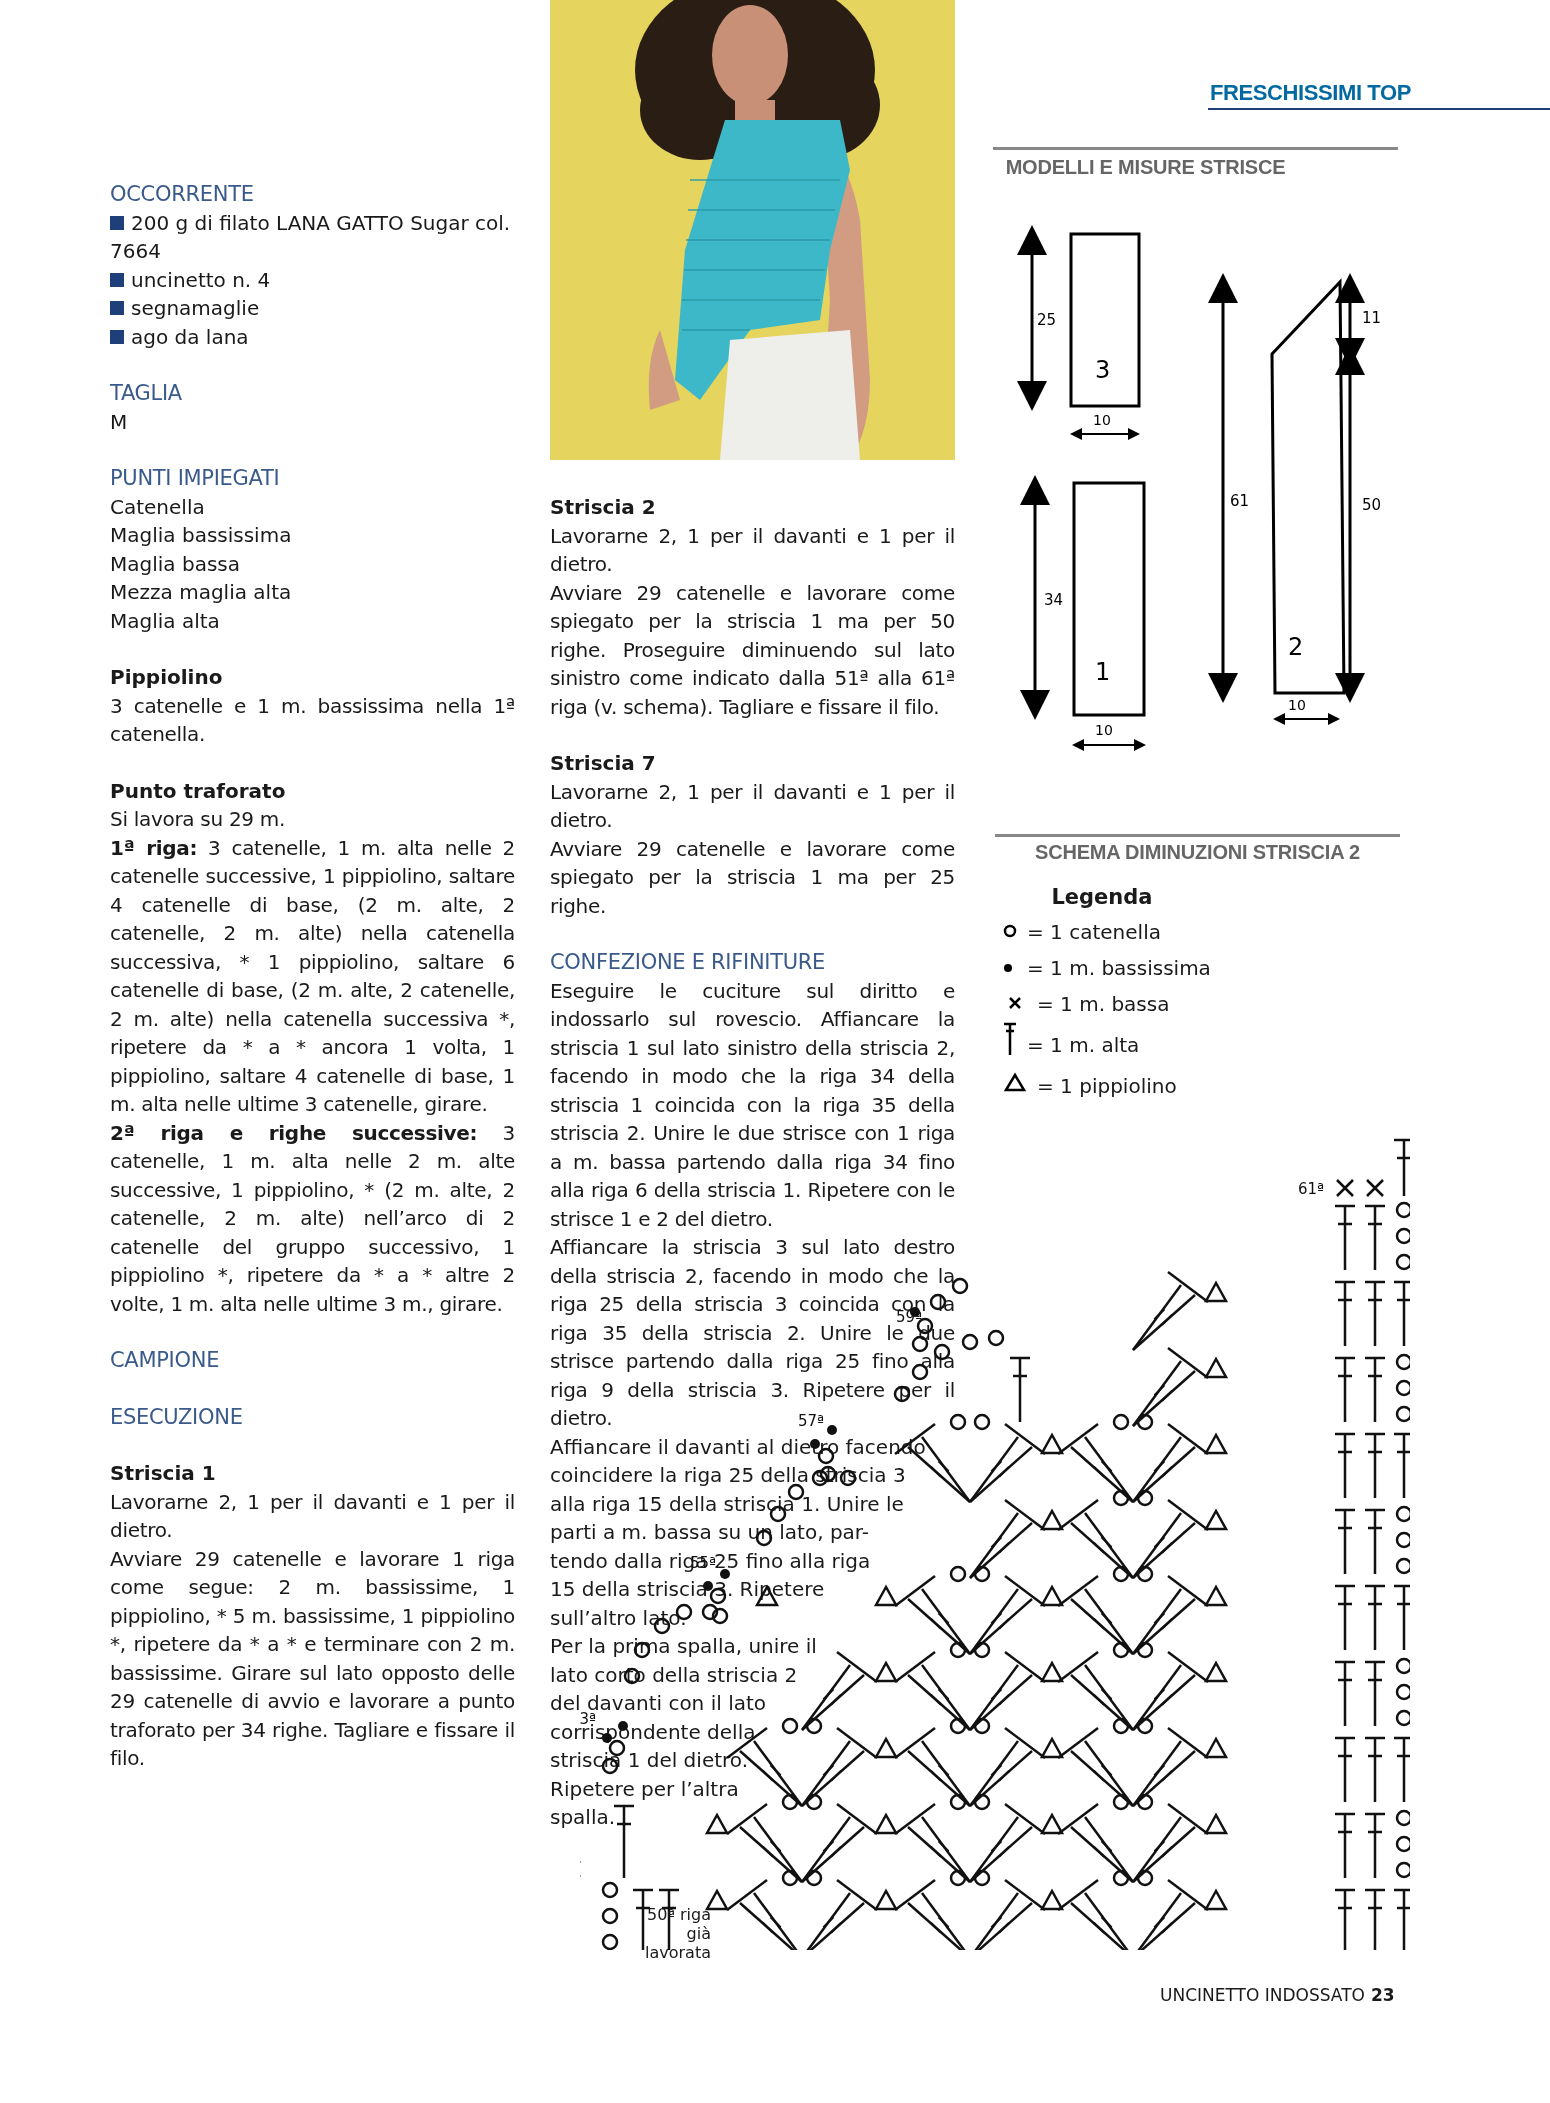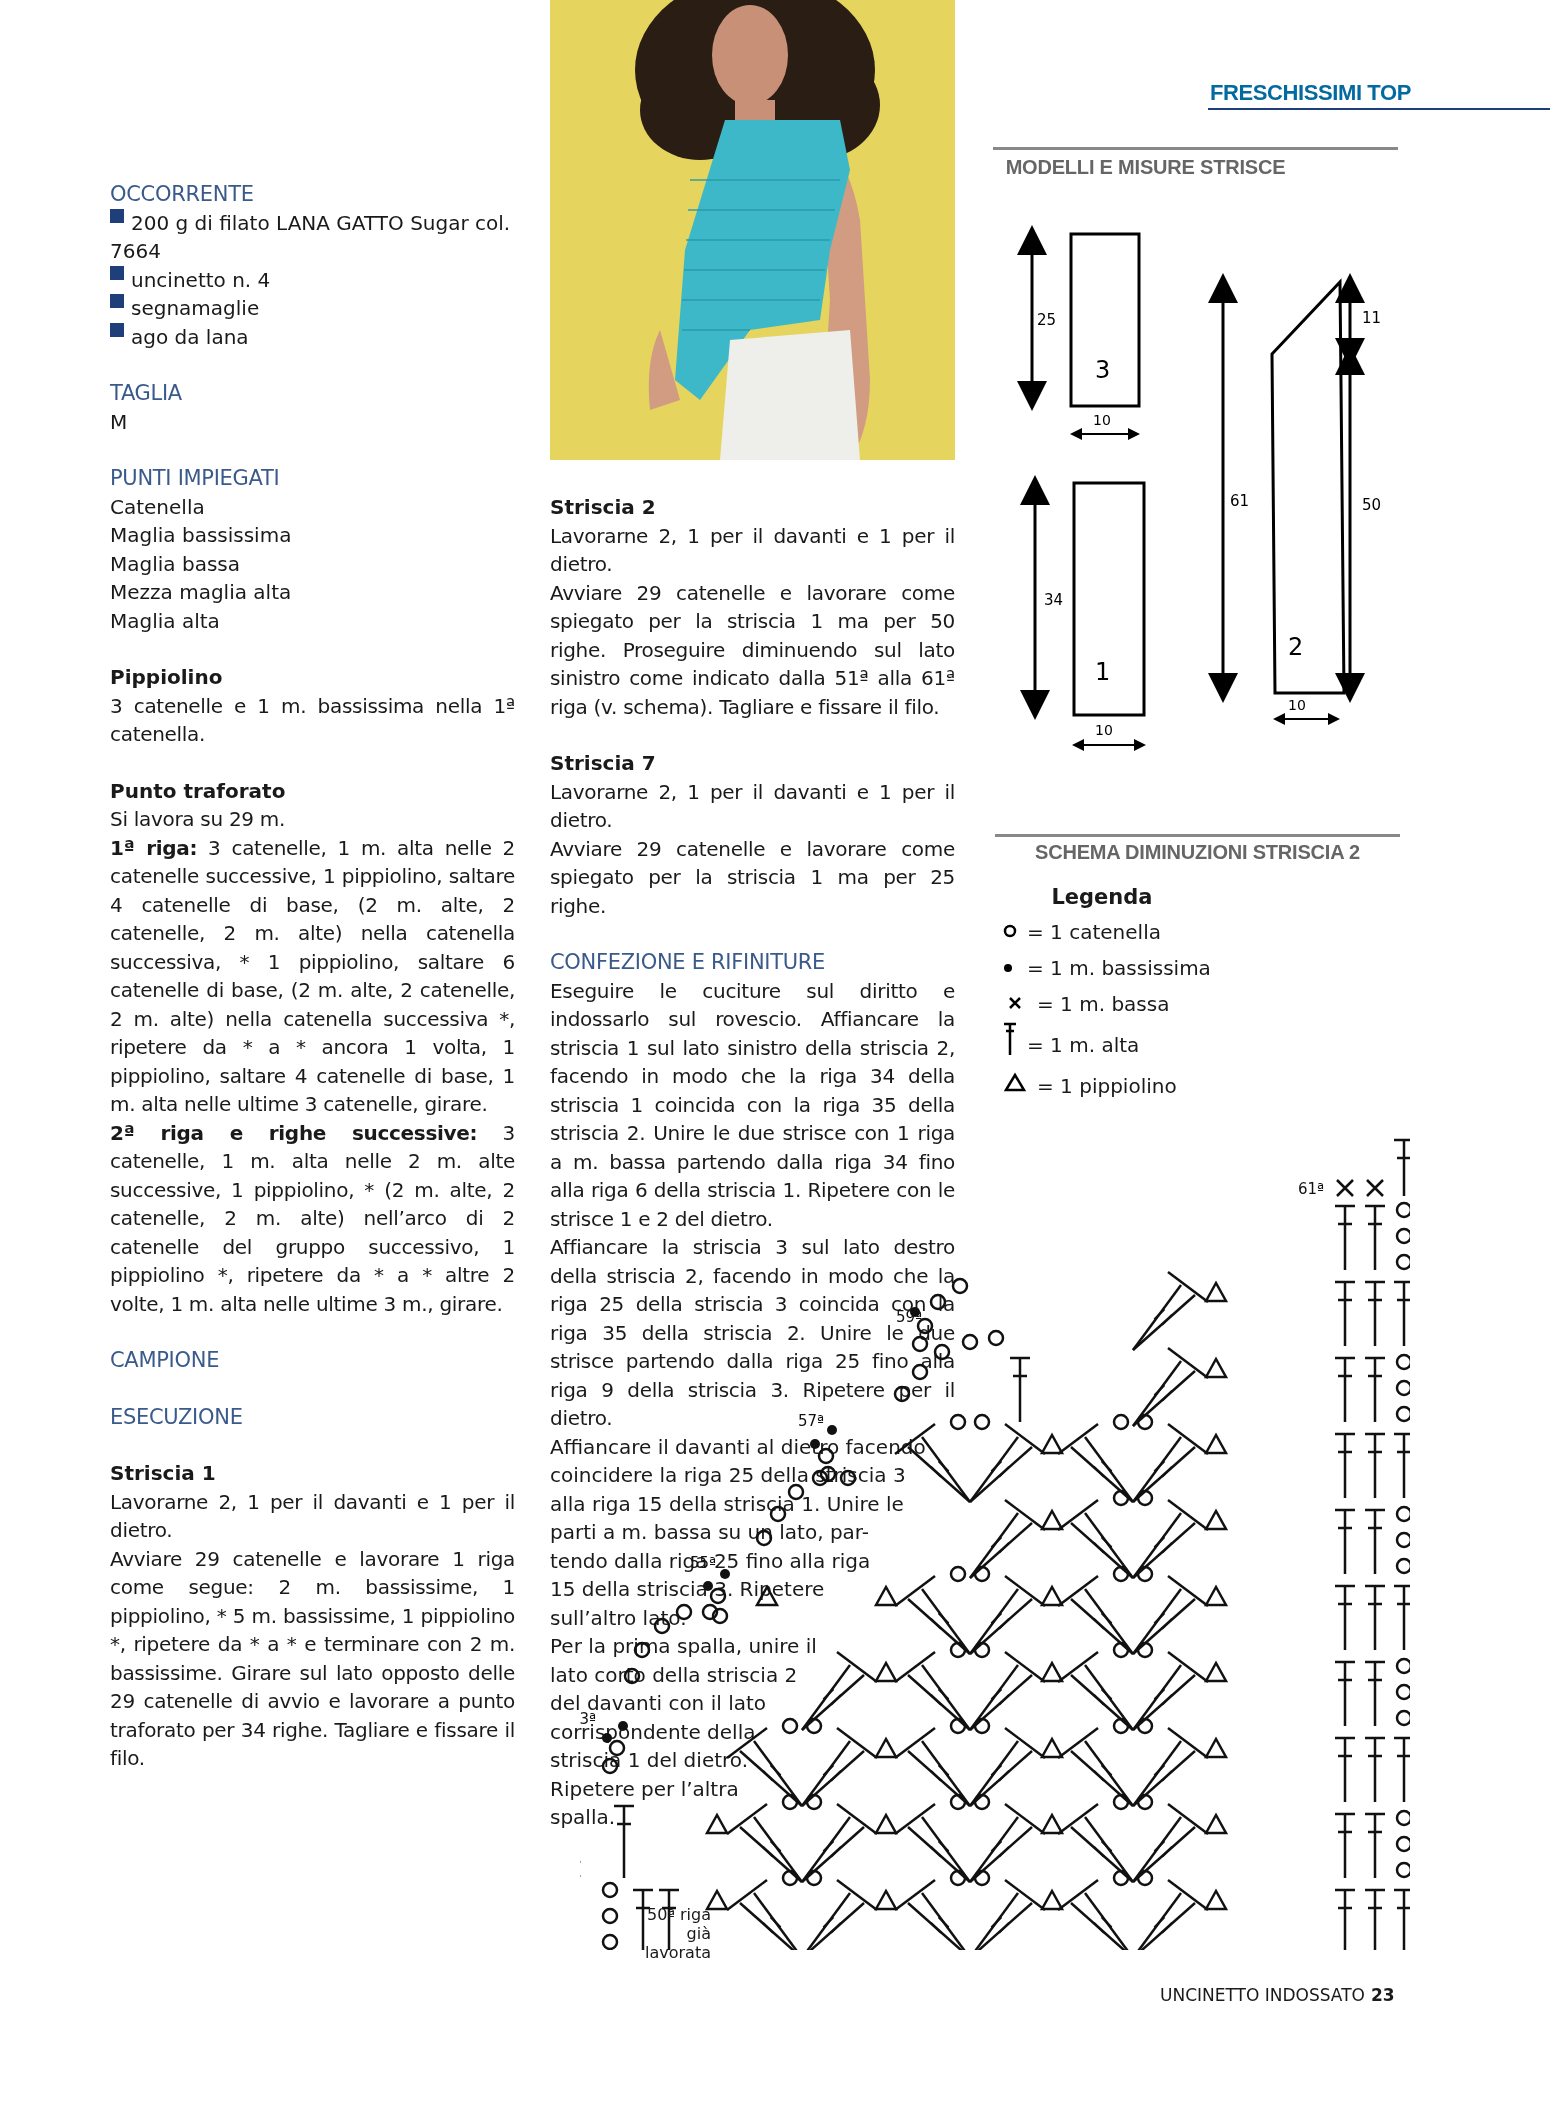--- a/index.html
+++ b/index.html
@@ -5,21 +5,21 @@
   html, body { margin:0; padding:0; background:#ffffff; }
   body { width:1550px; height:2103px; position:relative; overflow:hidden;
          font-family:"DejaVu Sans", sans-serif; color:#1a1a1a; }
   .col { position:absolute; font-size:20px; line-height:28.5px; }
   .col-left { left:110px; top:164px; width:405px;margin-top:16px; }
   .col-mid { left:550px; top:493px; width:405px; }
   .txt { text-align:justify; margin:0; letter-spacing:-0.3px; }
   .h-blue { color:#3a5a8c; font-size:21px; letter-spacing:-0.3px; margin:0; line-height:28.5px; }
   .h-bold { font-weight:bold; margin:0; font-size:20px; }
   .gap { height:28px; }
-  .bullet { display:flex; }
+  .bullet { display:flex; align-items:center; }
   .sq { display:inline-block; width:14px; height:14px; background:#1f3f7a; margin-right:7px; flex:0 0 14px; }
   .b { font-weight:bold; }
   .photo { position:absolute; left:550px; top:0; width:405px; height:460px; overflow:hidden;
            background:linear-gradient(180deg,#e8d860 0%,#e6d35a 60%,#e0cc55 100%); }
   .brand { position:absolute; left:1210px; top:80px; font-weight:bold; color:#0369a1;
            font-family:"Liberation Sans", sans-serif; font-size:22px; letter-spacing:-0.4px; }
   .brand-line { position:absolute; left:1208px; top:108px; width:342px; height:2px; background:#1f3f7a; }
   .sec-line { position:absolute; height:3px; background:#888; }
   .sec-title { position:absolute; color:#666; font-weight:bold; font-family:"Liberation Sans", sans-serif;
                font-size:20px; text-align:center; letter-spacing:-0.2px; }

